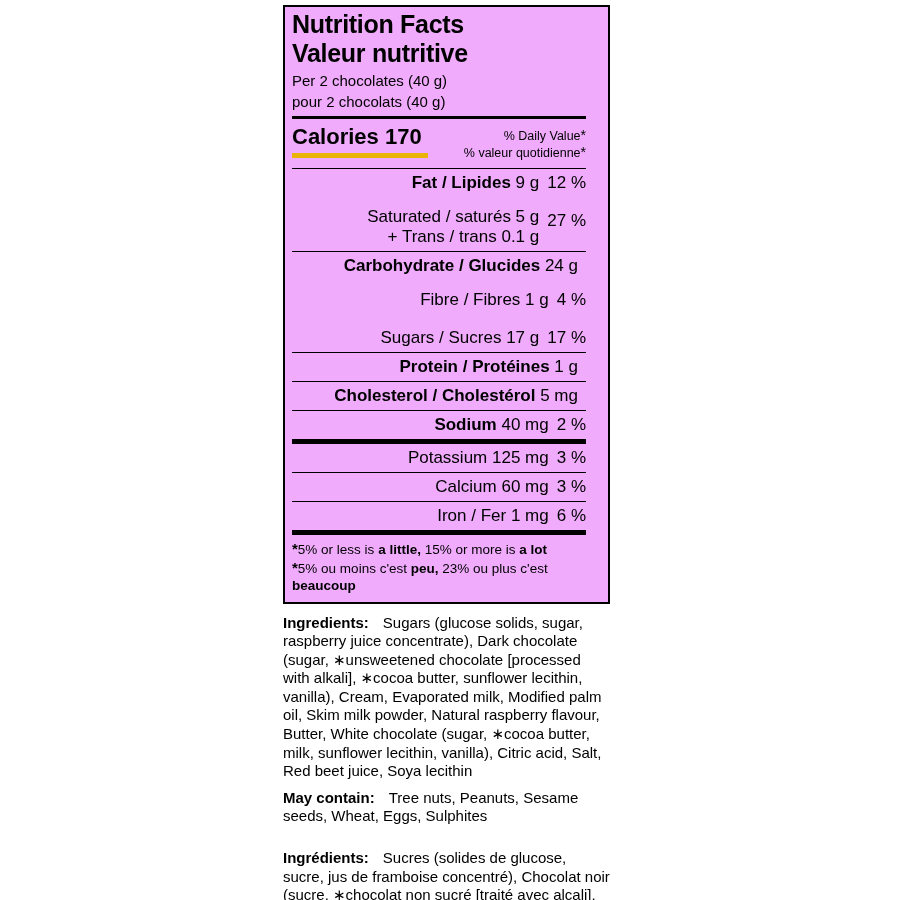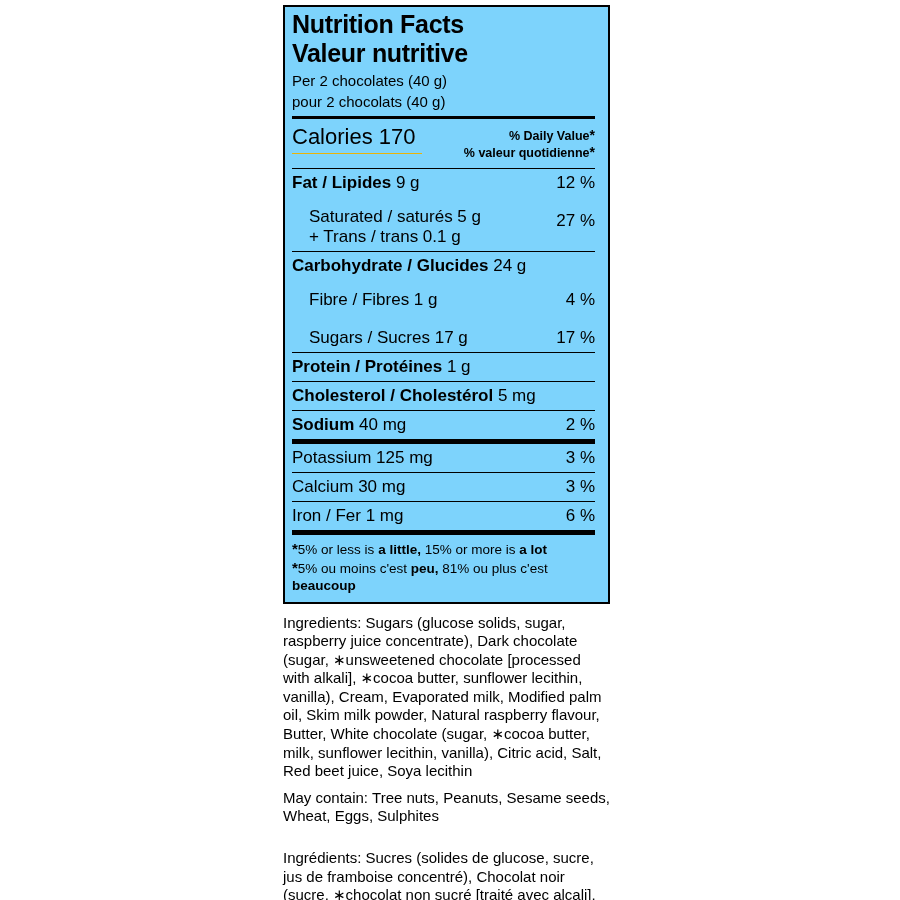--- a/index.html
+++ b/index.html
@@ -11,22 +11,22 @@
   }
   .column {
     position: absolute;
     left: 283px;
     top: 5px;
     width: 327px;
   }
   
   .nft {
     border: 2px solid #000;
-    padding: 3px 13px 5px 7px;
-    background: #7dd3fc;
+    padding: 3px 22px 5px 7px;
+    background: #f0abfc;
   }
   .title {
     font-size: 25px;
     font-weight: 700;
     line-height: 29px;
     letter-spacing: -0.3px;
   }
   .serving {
     font-size: 15px;
     line-height: 21px;
@@ -37,61 +37,61 @@
   .rule-thick { border-bottom: 5px solid #000; }
   .cal-row {
     display: flex;
     justify-content: space-between;
     align-items: flex-start;
     padding: 6px 0 7px 0;
   }
   .cal-text {
     display: inline-block;
     font-size: 22px;
-    font-weight: 400;
+    font-weight: 700;
     line-height: 24px;
-    border-bottom: 1px solid #eab308;
+    border-bottom: 5px solid #eab308;
     padding-bottom: 4px;
     padding-right: 6px;
   }
   .dv-header {
     text-align: right;
     font-size: 12.5px;
-    font-weight: 700;
+    font-weight: 400;
     line-height: 16px;
     padding-top: 2px;
   }
   .hstar { font-size: 14px; }
   .nrow {
     display: flex;
     justify-content: space-between;
     align-items: baseline;
     padding: 4px 0;
     font-size: 17px;
     line-height: 20px;
   }
   .nrow.grouped { padding-bottom: 0; }
   .nrow.subrow { padding-top: 2px; }
   .nrow.multiline { align-items: center; }
-  .nname { flex: 1; }
+  .nname { flex: 1; text-align: right; }
   .sub { padding-left: 17px; margin-top: 12px; }
   .b { font-weight: 700; }
   .ndv { white-space: nowrap; padding-left: 8px; }
   .foot {
     padding: 5px 0 2px 0;
     font-size: 13.5px;
     line-height: 17.5px;
   }
   .fstar { font-weight: 700; font-size: 15px; }
   
   .ing {
     font-size: 15px;
     line-height: 18.6px;
   }
-  .ing .lab { font-weight: 400; margin-right: 4px; }
+  .ing .lab { font-weight: 700; margin-right: 14px; }
   .ing-en { margin-top: 10px; margin-bottom: 8px; }
   .may-en { margin-bottom: 23px; }
   .ing-fr { margin-bottom: 8px; }
 </style>
 </head>
 <body>
 
 <div class="column">
 
   <div class="nft">
@@ -164,36 +164,36 @@
     <div class="rule-thick"></div>
 
     <div class="nrow">
       <div class="nname"><span>Potassium</span><span> 125 mg</span></div>
       <div class="ndv">3 %</div>
     </div>
 
     <div class="rule"></div>
 
     <div class="nrow">
-      <div class="nname"><span>Calcium</span><span> 30 mg</span></div>
+      <div class="nname"><span>Calcium</span><span> 60 mg</span></div>
       <div class="ndv">3 %</div>
     </div>
 
     <div class="rule"></div>
 
     <div class="nrow">
       <div class="nname"><span>Iron / Fer</span><span> 1 mg</span></div>
       <div class="ndv">6 %</div>
     </div>
 
     <div class="rule-thick"></div>
 
     <div class="foot">
       <div><span class="fstar">*</span><span>5% or less is </span><span class="b">a little,</span><span> 15% or more is </span><span class="b">a lot</span></div>
-      <div><span class="fstar">*</span><span>5% ou moins c'est </span><span class="b">peu,</span><span> 81% ou plus c'est </span><span class="b">beaucoup</span></div>
+      <div><span class="fstar">*</span><span>5% ou moins c'est </span><span class="b">peu,</span><span> 23% ou plus c'est </span><span class="b">beaucoup</span></div>
     </div>
 
   </div>
 
   <p class="ing ing-en"><span class="lab">Ingredients:</span><span>Sugars (glucose solids, sugar, raspberry juice concentrate), Dark chocolate (sugar, ∗unsweetened chocolate [processed with alkali], ∗cocoa butter, sunflower lecithin, vanilla), Cream, Evaporated milk, Modified palm oil, Skim milk powder, Natural raspberry flavour, Butter, White chocolate (sugar, ∗cocoa butter, milk, sunflower lecithin, vanilla), Citric acid, Salt, Red beet juice, Soya lecithin</span></p>
 
   <p class="ing may-en"><span class="lab">May contain:</span><span>Tree nuts, Peanuts, Sesame seeds, Wheat, Eggs, Sulphites</span></p>
 
   <p class="ing ing-fr"><span class="lab">Ingrédients:</span><span>Sucres (solides de glucose, sucre, jus de framboise concentré), Chocolat noir (sucre, ∗chocolat non sucré [traité avec alcali], ∗beurre de cacao, lécithine de tournesol, vanille), Crème, Lait évaporé, Huile de palme modifiée, Poudre de lait écrémé, Saveur naturelle de framboise, Beurre, Chocolat blanc (sucre, ∗beurre de cacao, lait, lécithine de tournesol, vanille), Acid citrique, Sel, Jus de betterave rouge, Lécithine de soya</span></p>
 

